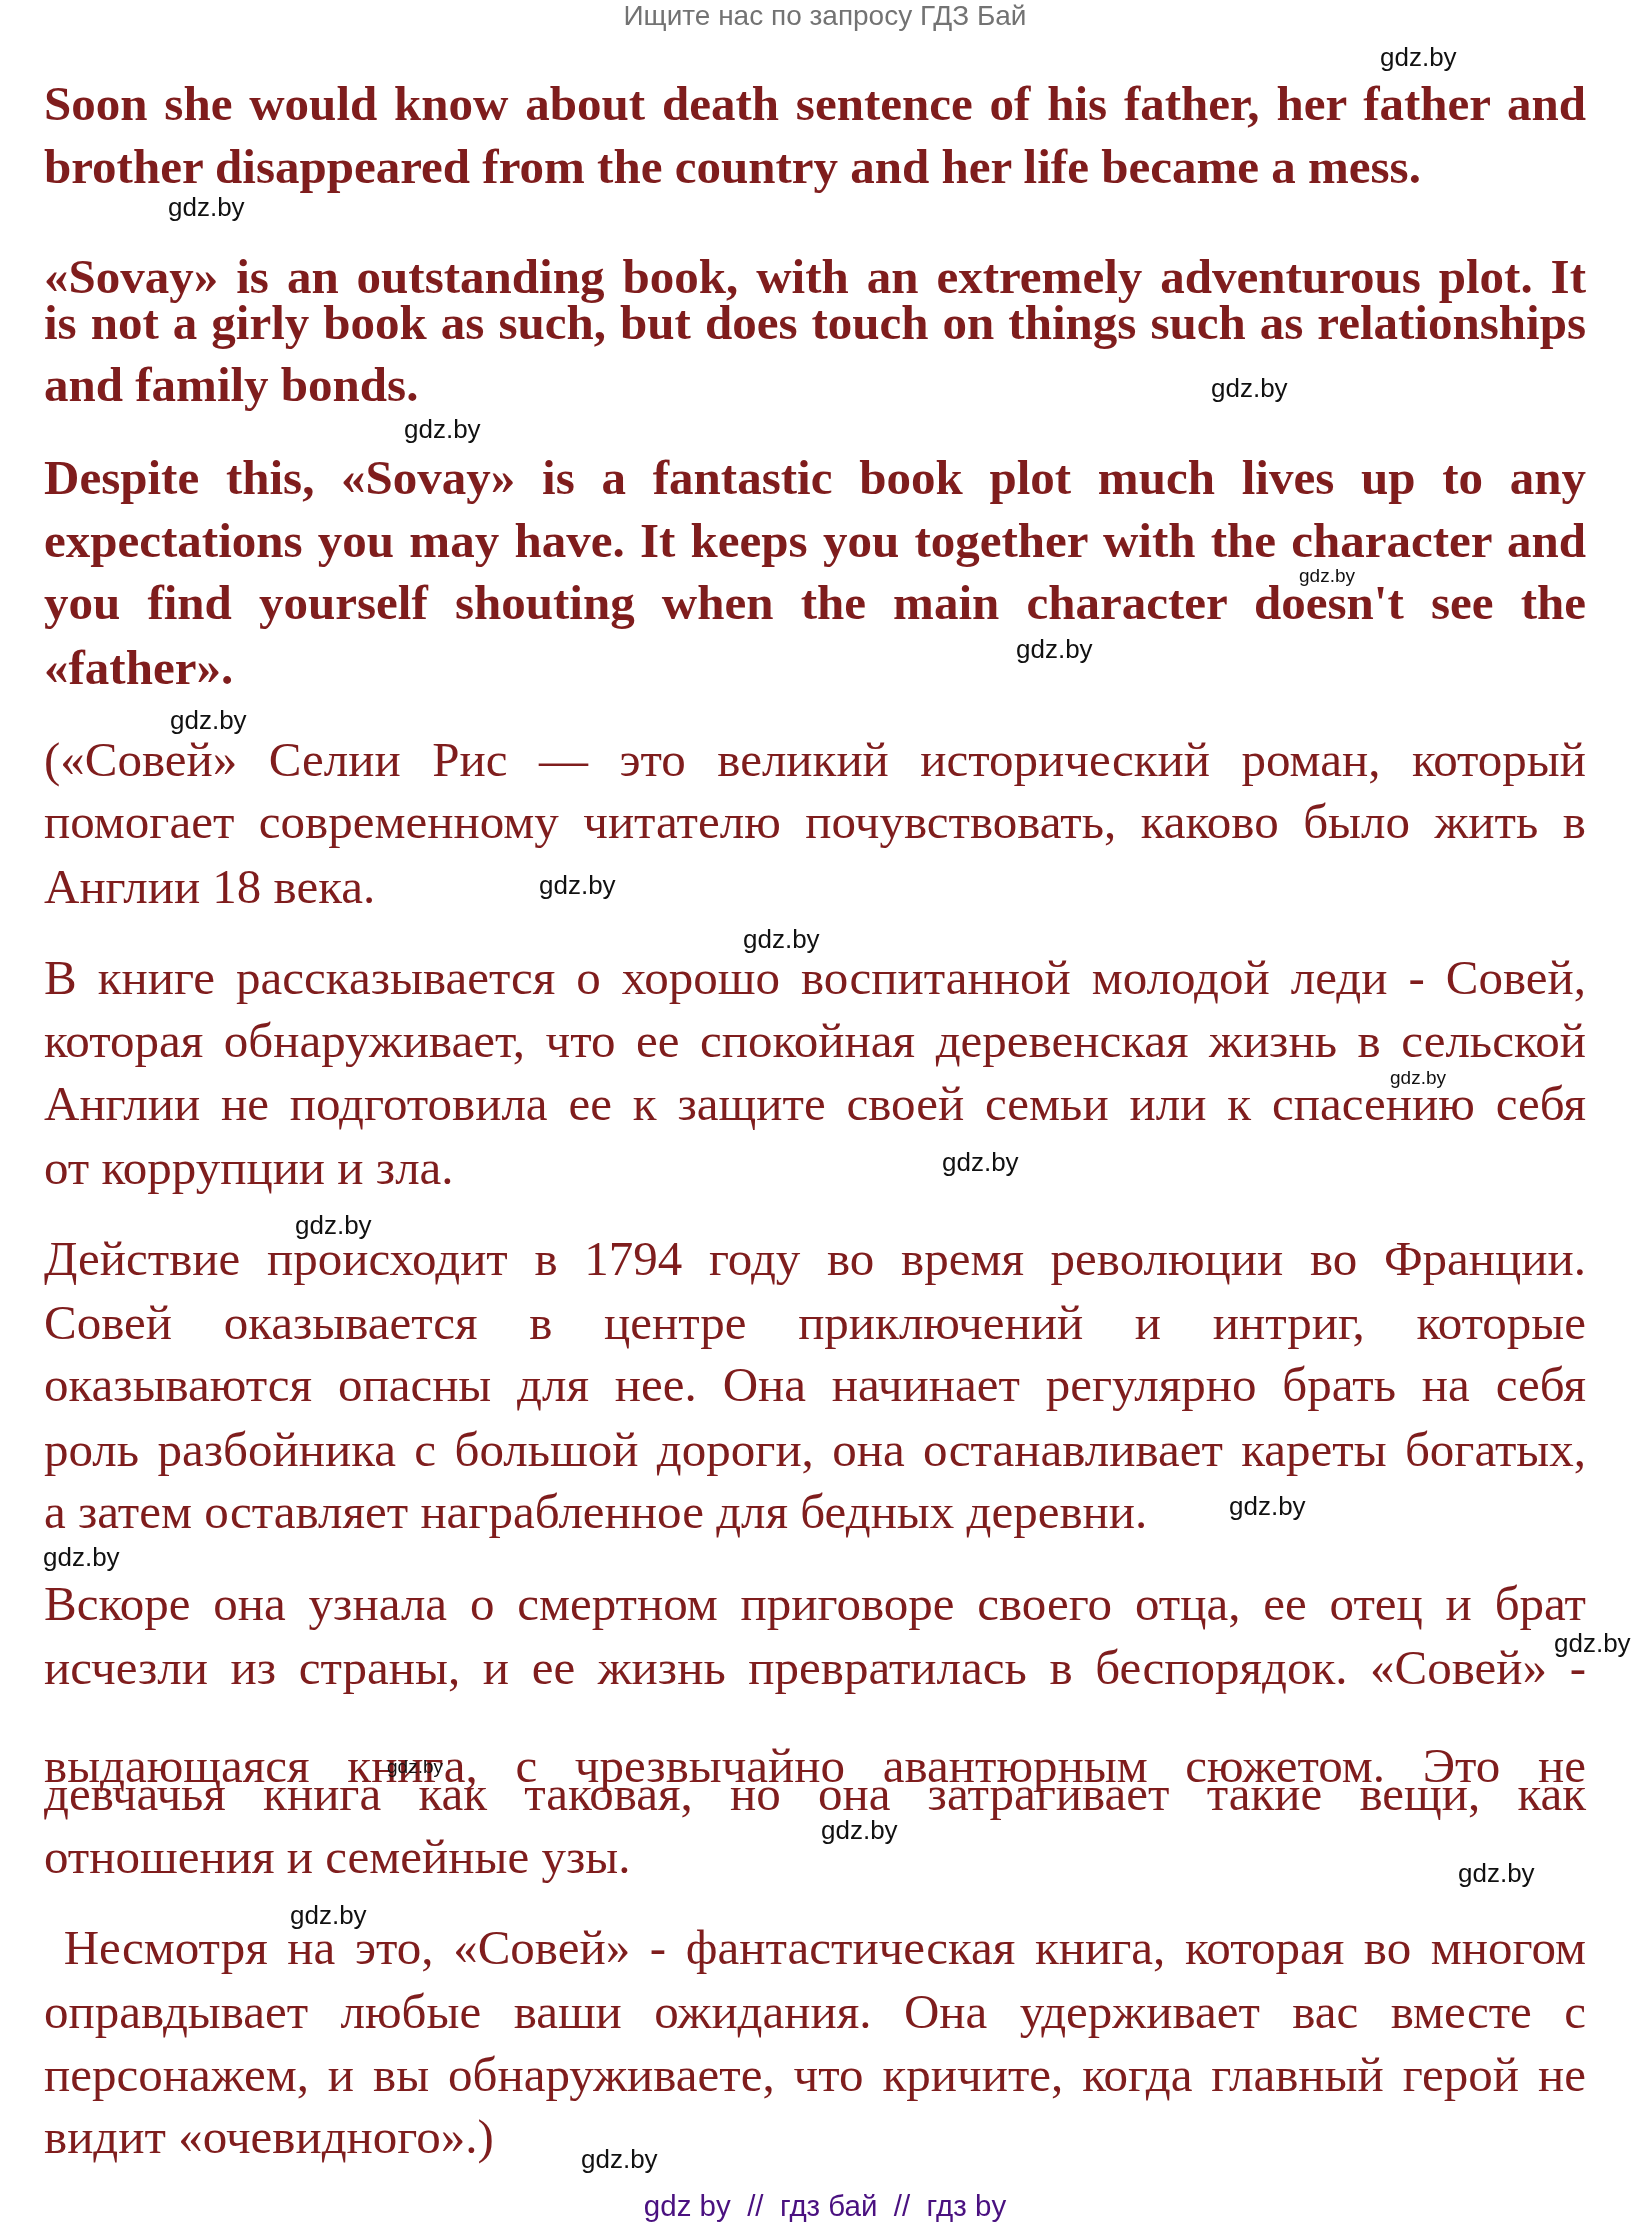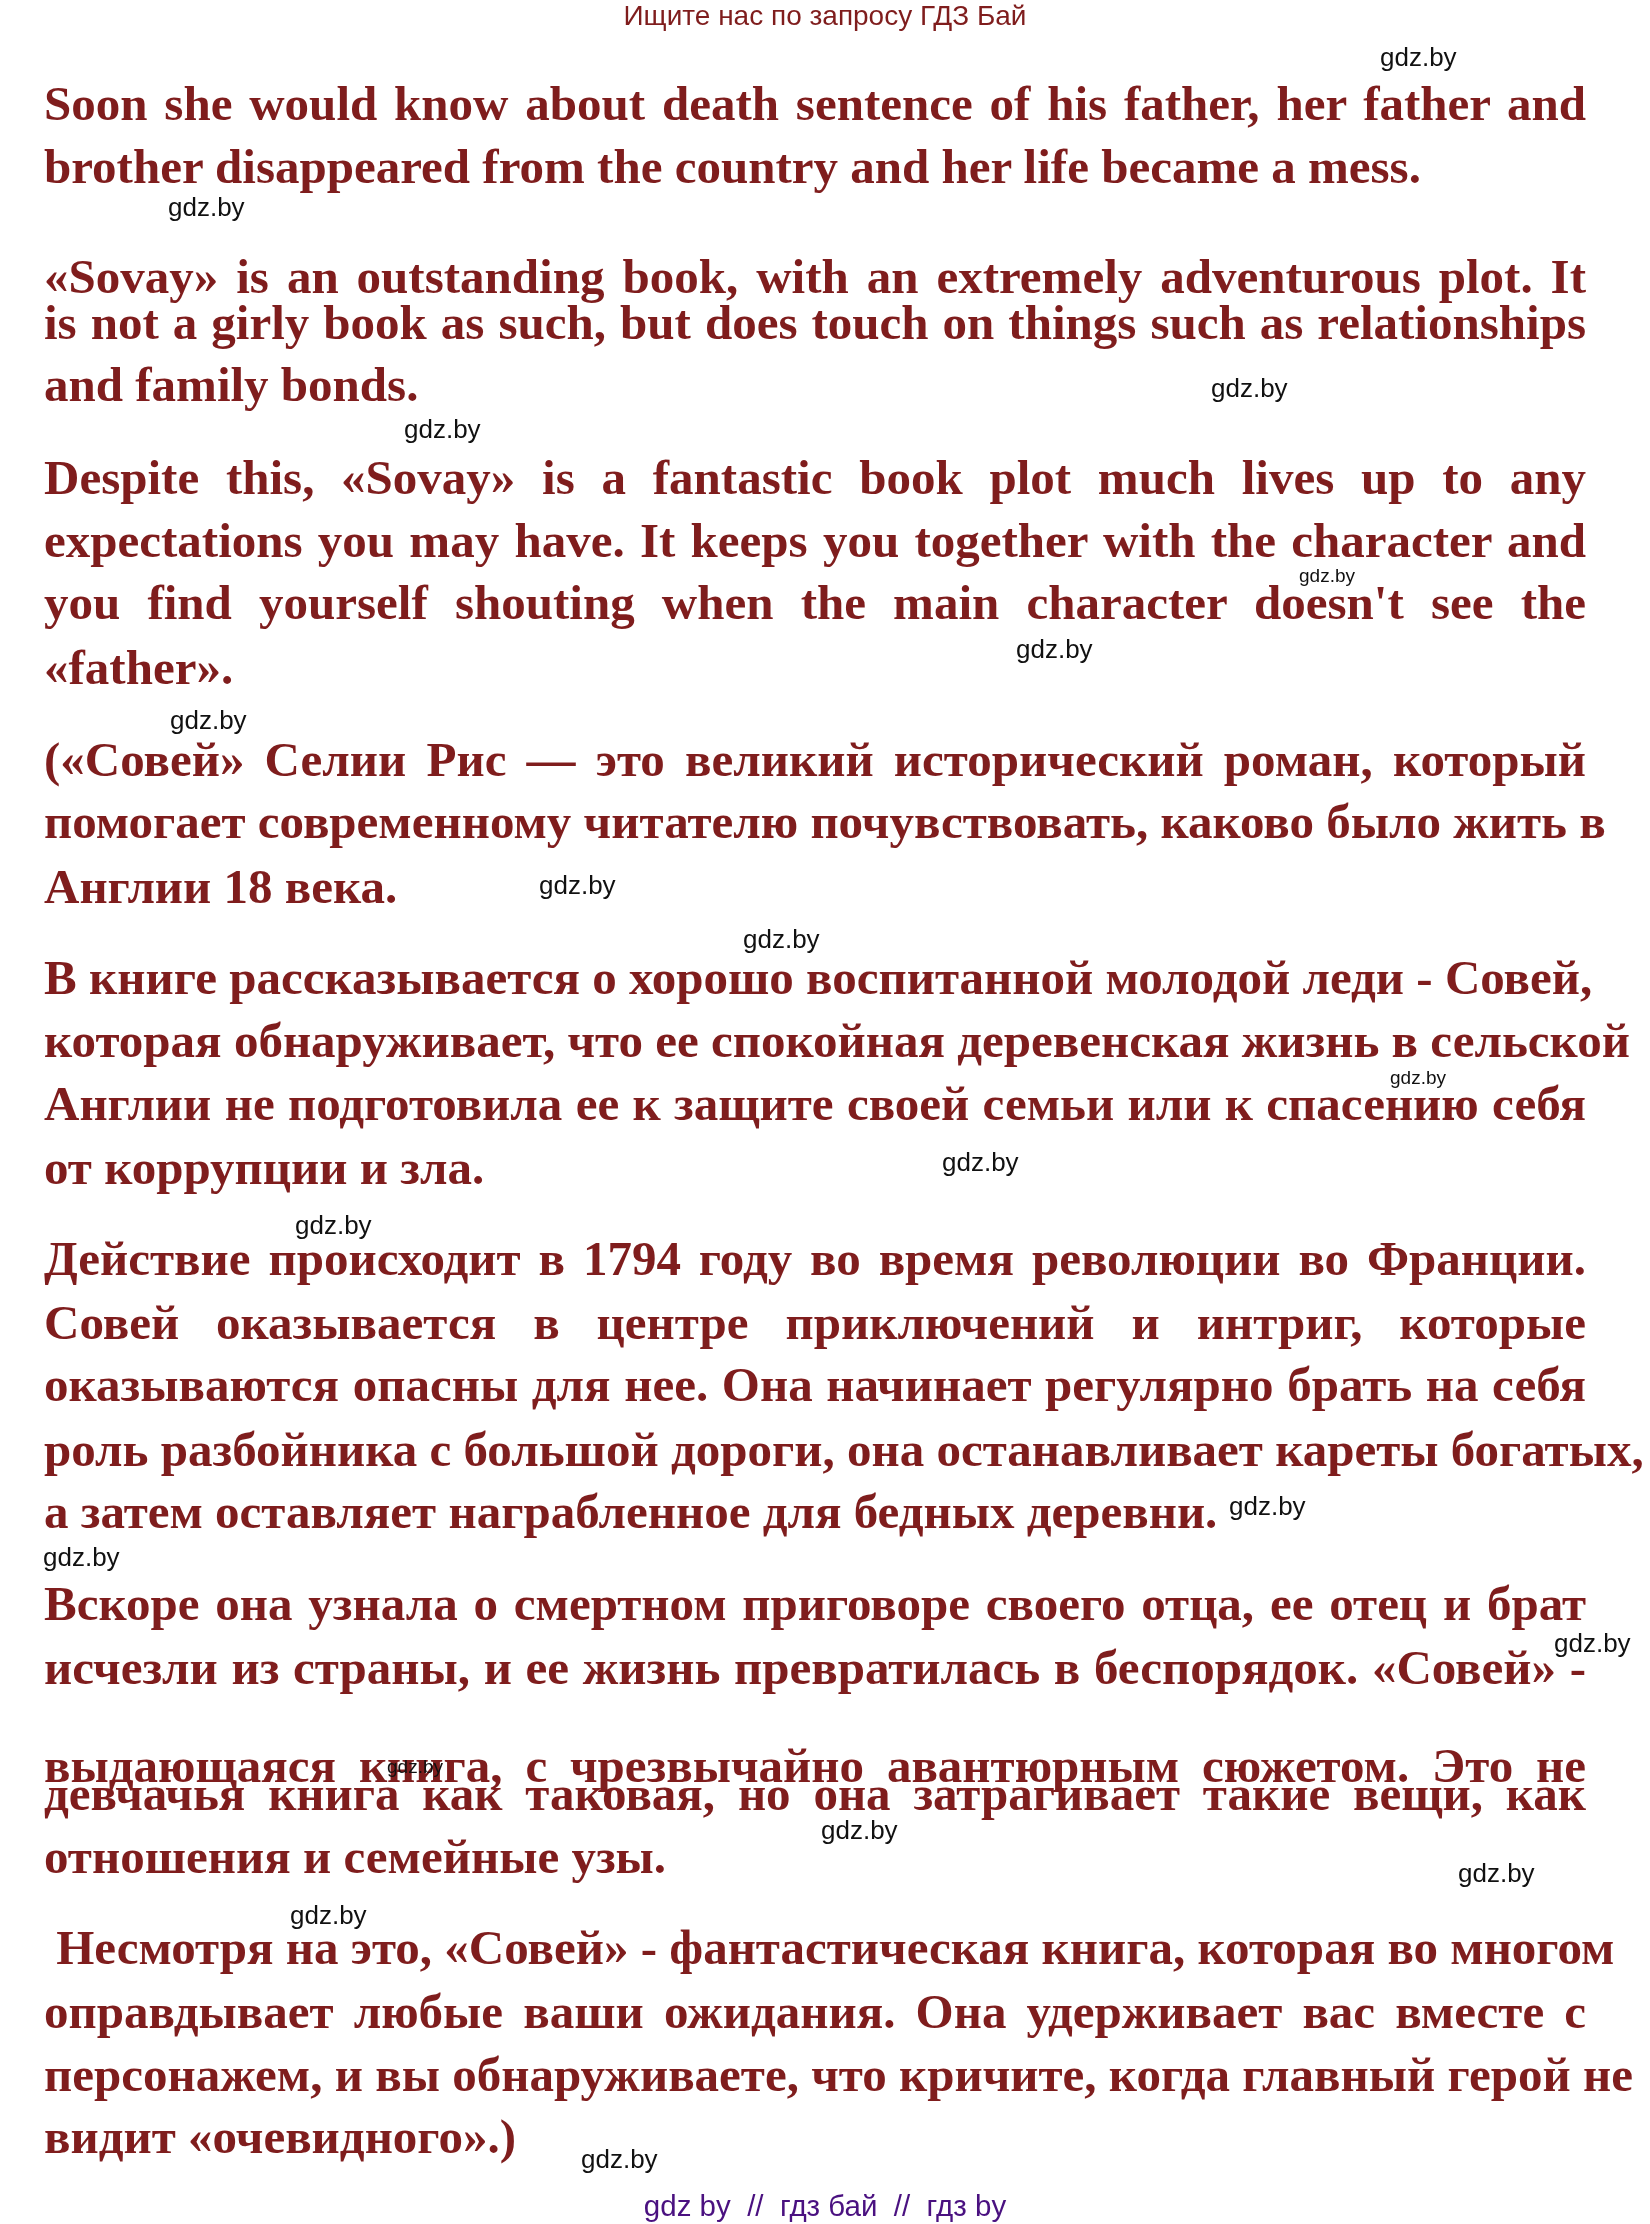--- a/index.html
+++ b/index.html
@@ -1,22 +1,22 @@
 <!DOCTYPE html>
 <html style="font-size:14px"><head>
 <meta charset="utf-8">
 <style>
   html, body { margin:0; padding:0; background:#ffffff; }
   body { width:1650px; height:2225px; position:relative; overflow:hidden; }
-  .header { position:absolute; top:0; left:0; width:1650px; text-align:center; font-family:"Liberation Sans", sans-serif; font-size:28px; line-height:31px; color:#7f1d1d; }
+  .header { position:absolute; top:0; left:0; width:1650px; text-align:center; font-family:"Liberation Sans", sans-serif; font-size:28px; line-height:31px; color:#737373; }
   .footer { position:absolute; top:2188px; left:0; width:1650px; text-align:center; font-family:"Liberation Sans", sans-serif; font-size:29.5px; line-height:35px; color:#4a1180; white-space:pre; }
   .line { position:absolute; left:44px; width:1542px; font-family:"Liberation Serif", serif; font-size:49px; line-height:56px; color:#7f1d1d; white-space:nowrap; text-align:justify; text-align-last:justify; }
   .line.last { text-align-last:left; }
   .en { font-weight:bold; }
-  .ru { font-weight:bold; }
+  .ru { font-weight:normal; }
   .wm { position:absolute; font-family:"Liberation Sans", sans-serif; font-size:26px; line-height:28px; color:#111; white-space:nowrap; }
   .wm.small { font-size:19px; line-height:21px; }
 </style>
 </head>
 <body>
 
 <div class="header">Ищите нас по запросу ГДЗ Бай</div>
 
 <div id="doc">
 

